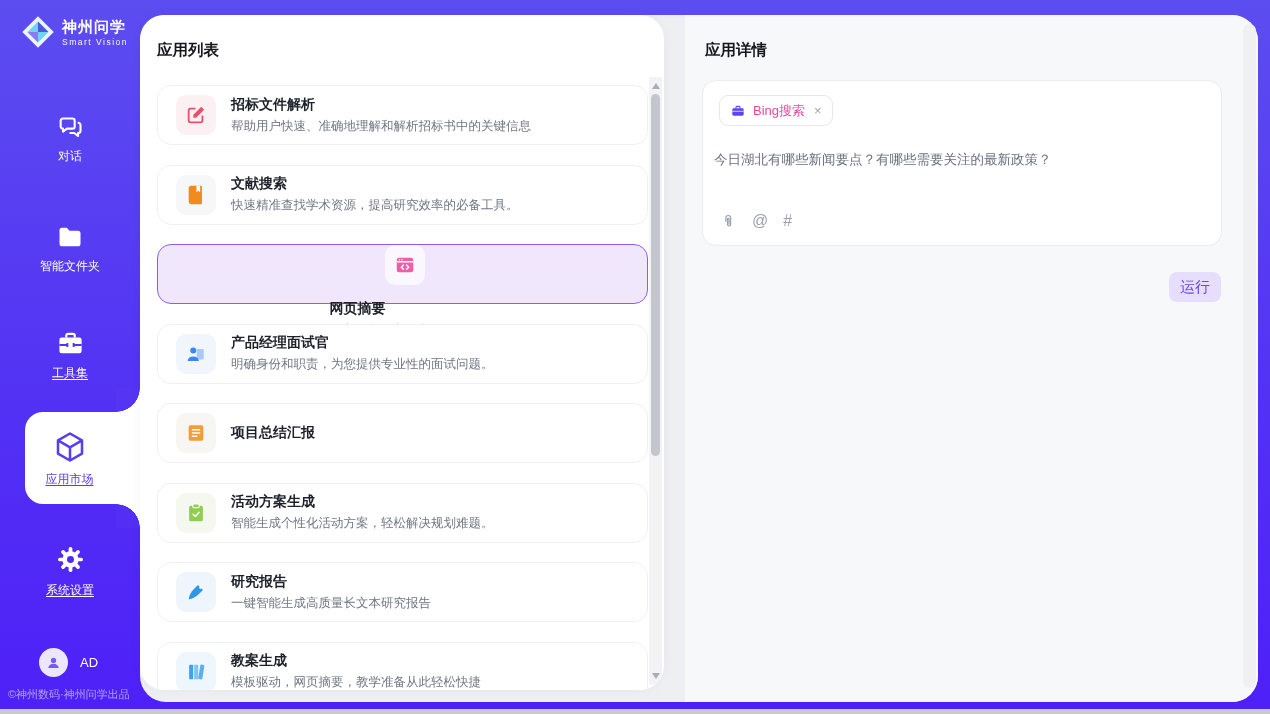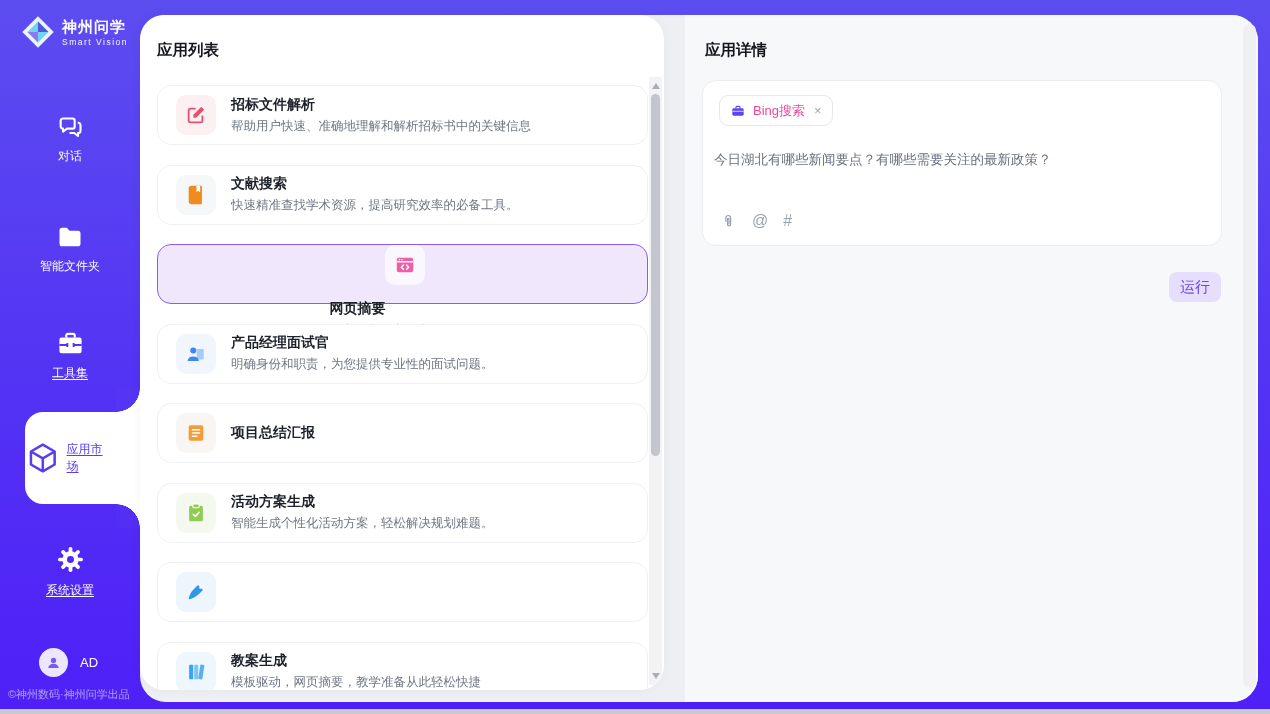--- a/index.html
+++ b/index.html
@@ -23,21 +23,21 @@
   
   .sidebar { position:absolute; left:0; top:0; width:140px; height:714px; color:#fff; }
   .logo { position:absolute; left:20px; top:14px; display:flex; align-items:center; gap:6px; }
   .logo-name { font-size:15px; font-weight:bold; letter-spacing:1px; }
   .logo-sub { font-size:8.5px; letter-spacing:1.5px; opacity:.95; }
   .nav-item { position:absolute; left:2px; width:136px; display:flex; flex-direction:column;
               align-items:center; gap:7px; cursor:pointer; }
   .nav-label { font-size:12px; color:#fff; }
   .nav-label.u { text-decoration:underline; text-underline-offset:2px; }
   .active-tab { position:absolute; left:25px; top:412px; width:115px; height:92px;
-                background:#fff; border-radius:18px 0 0 18px; display:flex; 
+                background:#fff; border-radius:18px 0 0 18px; display:flex; flex-direction:column;
                 align-items:center; justify-content:center; gap:6px; padding-right:26px; cursor:pointer; }
   .active-tab .nav-label { color:#5b3df0; }
   .curve { position:absolute; width:24px; height:24px; }
   .curve.top { left:116px; top:388px;
     background:radial-gradient(circle 24px at 0 0, #5534f4 0 23.5px, #ffffff 24px); }
   .curve.bot { left:116px; top:504px;
     background:radial-gradient(circle 24px at 0 100%, #532ef5 0 23.5px, #ffffff 24px); }
   .avatar-row { position:absolute; left:39px; top:648px; display:flex; align-items:center; gap:12px; }
   .avatar { width:29px; height:29px; border-radius:50%; background:#ece7fc;
             display:flex; align-items:center; justify-content:center; }
@@ -313,20 +313,24 @@
       <div class="card-title">活动方案生成</div>
       <div class="card-desc">智能生成个性化活动方案，轻松解决规划难题。</div>
     </div>
   </div>
         <div class="app-card">
     <div class="tile" style="background: rgb(238, 245, 253);">
       <svg style="color: rgb(47, 150, 232);">
               <use href="#sym-pen" xlink:href="#sym-pen"></use>
             </svg>
     </div>
+    <div class="card-text">
+      <div class="card-title">研究报告</div>
+      <div class="card-desc">一键智能生成高质量长文本研究报告</div>
+    </div>
   </div>
         <div class="app-card">
     <div class="tile" style="background: rgb(238, 246, 254);">
       <svg style="color: rgb(58, 163, 242);">
               <use href="#sym-books" xlink:href="#sym-books"></use>
             </svg>
     </div>
     <div class="card-text">
       <div class="card-title">教案生成</div>
       <div class="card-desc">模板驱动，网页摘要，教学准备从此轻松快捷</div>

